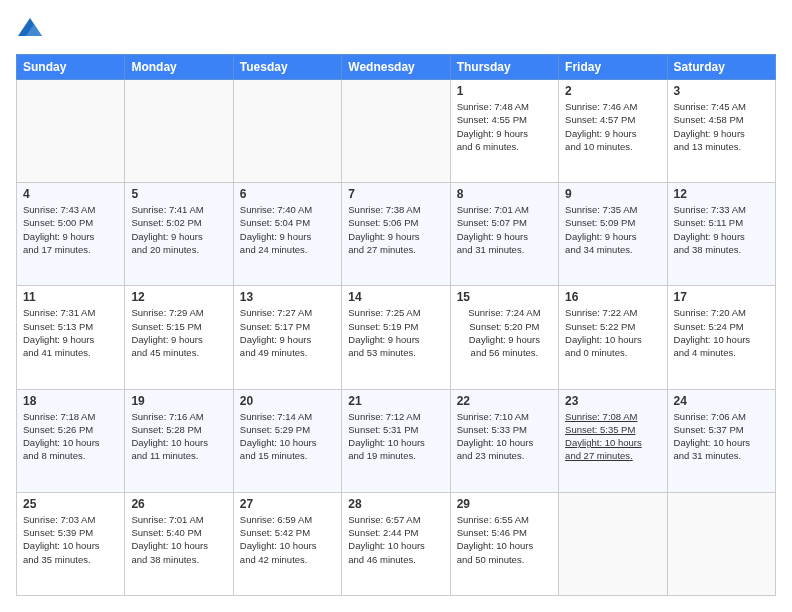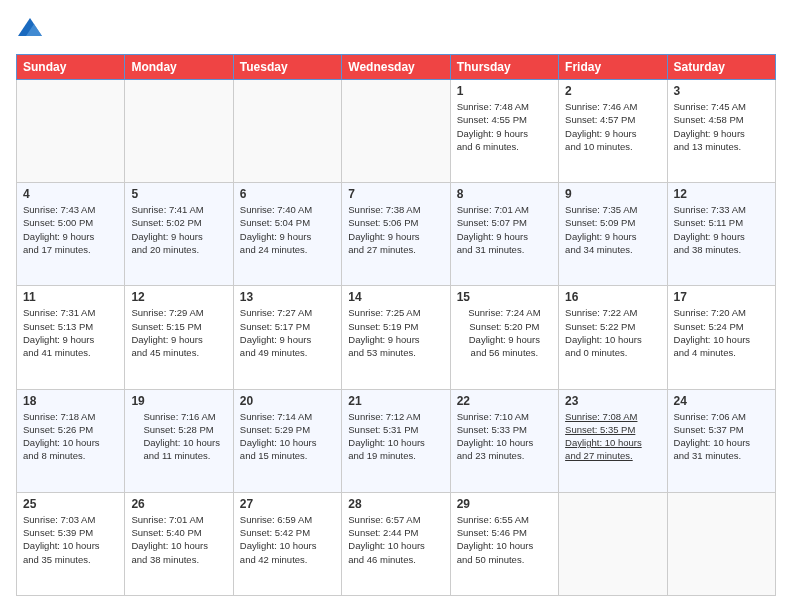--- a/index.html
+++ b/index.html
@@ -54,21 +54,21 @@
       color: #555;
     }
     .calendar {
       flex: 1;
       border: 1px solid #ccc;
       border-collapse: collapse;
       width: 100%;
       table-layout: fixed;
     }
     .calendar th {
-      background: #ef4444;
+      background: #3b82f6;
       color: #fff;
       text-align: left;
       padding: 5px 6px;
       font-size: 12px;
       font-weight: bold;
       border: 1px solid #5a90d4;
     }
     .calendar td {
       vertical-align: top;
       padding: 4px 6px;
@@ -263,21 +263,21 @@
         <tr>
           <td>
             <span class="day-num">18</span>
             <div class="day-info" style="white-space: pre-line;">Sunrise: 7:18 AM
 Sunset: 5:26 PM
 Daylight: 10 hours
 and 8 minutes.</div>
           </td>
           <td>
             <span class="day-num">19</span>
-            <div class="day-info" style="white-space: pre-line; margin-left: 12px;">Sunrise: 7:16 AM
+            <div class="day-info" style="white-space: pre-line;">Sunrise: 7:16 AM
 Sunset: 5:28 PM
 Daylight: 10 hours
 and 11 minutes.</div>
           </td>
           <td>
             <span class="day-num">20</span>
             <div class="day-info" style="white-space: pre-line;">Sunrise: 7:14 AM
 Sunset: 5:29 PM
 Daylight: 10 hours
 and 15 minutes.</div>

